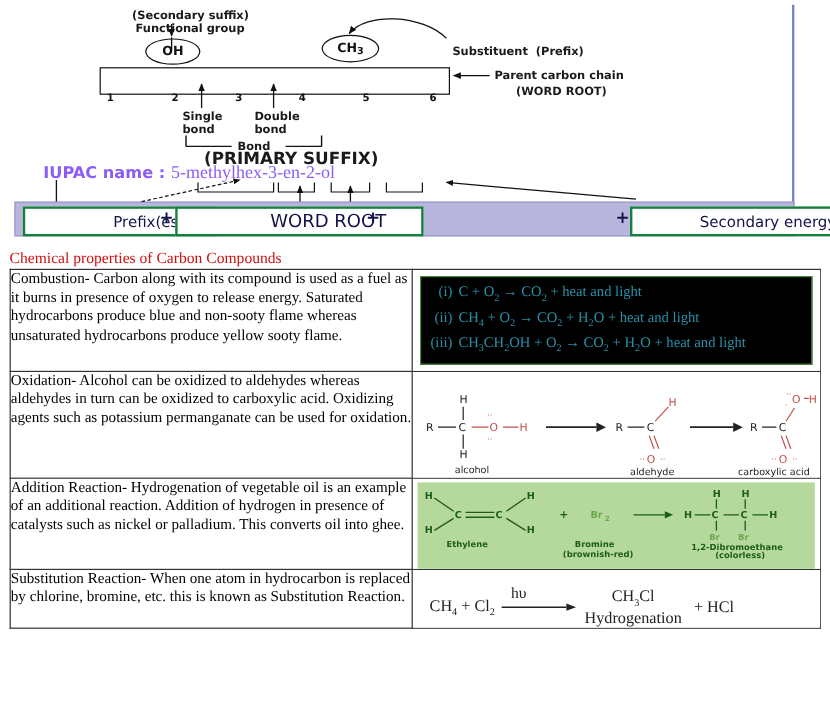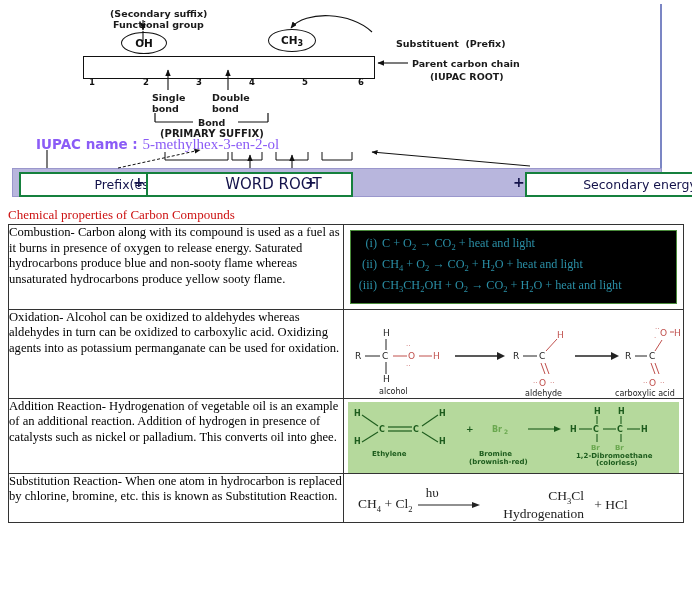--- a/index.html
+++ b/index.html
@@ -5,21 +5,21 @@
   html,body{margin:0;padding:0;background:#ffffff;}
   body{width:692px;height:592px;overflow:hidden;
        font-family:"Liberation Serif",serif;color:#000;}
 
   
   #iupac{position:absolute;left:0;top:0;width:568px;height:205px;}
   #blue-rule{position:absolute;left:660px;top:4px;width:2px;height:192px;background:#7b86c4;}
 
   .lbl{position:absolute;font-family:"DejaVu Sans",sans-serif;font-weight:bold;
        font-size:9.5px;color:#1a1a1a;line-height:11px;white-space:pre;}
-  .lbl.small{font-size:10px;}
+  .lbl.small{font-size:14px;margin-left:10px;}
 
   
   #chainbox{position:absolute;left:83px;top:56px;width:290px;height:21px;
             border:1.3px solid #111;background:#fff;}
   #chain{position:absolute;left:86px;top:58px;width:284px;height:17px;
          font-family:"DejaVu Sans",sans-serif;font-weight:bold;font-size:11.5px;
          color:#111;letter-spacing:.2px;white-space:pre;line-height:17px;}
   .sub{font-size:8px;vertical-align:-2px;}
   #numbers{position:absolute;left:86px;top:77px;width:290px;
            font-family:"DejaVu Sans",sans-serif;font-weight:bold;font-size:8.5px;color:#111;}
@@ -77,24 +77,24 @@
 </head>
 <body>
 
 <div id="iupac">
 
   <div id="blue-rule"></div>
 
   <div class="lbl" style="left:110px;top:8px;">(Secondary suffix)</div>
   <div class="lbl" style="left:113px;top:19px;">Functional group</div>
 
-  <div class="lbl" style="left:396px;top:38px;">Substituent  (Prefix)</div>
+  <div class="lbl" style="left:377px;top:38px;">Substituent  (Prefix)</div>
 
   <div class="lbl" style="left:412px;top:58px;">Parent carbon chain</div>
-  <div class="lbl" style="left:430px;top:71px;">(IUPAC ROOT)</div>
+  <div class="lbl" style="left:430px;top:71px;">(WORD ROOT)</div>
 
   <div class="lbl" style="left:152px;top:92px;">Single
 bond</div>
   <div class="lbl" style="left:212px;top:92px;">Double
 bond</div>
   <div class="lbl" style="left:198px;top:117px;">Bond</div>
   <div class="lbl small" style="left:160px;top:128px;">(PRIMARY SUFFIX)</div>
 
   <div class="ell" id="ell-oh">OH</div>
   <div class="ell" id="ell-ch3">CH<span class="sub">3</span></div>
@@ -172,21 +172,21 @@
             <span class="rn">(ii)</span>CH<sub>4</sub> + O<sub>2</sub> → CO<sub>2</sub> + H<sub>2</sub>O + heat and light
           </div>
           <div class="ceq">
             <span class="rn">(iii)</span>CH<sub>3</sub>CH<sub>2</sub>OH + O<sub>2</sub> → CO<sub>2</sub> + H<sub>2</sub>O + heat and light
           </div>
         </div>
       </td>
     </tr>
 
     <tr>
-      <td class="desc">Oxidation- Alcohol can be oxidized to aldehydes whereas aldehydes in turn can be oxidized to carboxylic acid. Oxidizing agents into as potassium permanganate can be used for oxidation.</td>
+      <td class="desc">Oxidation- Alcohol can be oxidized to aldehydes whereas aldehydes in turn can be oxidized to carboxylic acid. Oxidizing agents such as potassium permanganate can be used for oxidation.</td>
       <td class="fig">
         <svg class="oxsvg" width="334" height="84" viewBox="0 0 334 84">
           <g font-family="DejaVu Sans, sans-serif" font-size="9" fill="#222" stroke="none">
 
             <text x="8" y="45">R</text>
             <line x1="18" y1="42" x2="33" y2="42" stroke="#222" stroke-width="1"></line>
             <text x="35" y="45">C</text>
             <text x="36" y="22">H</text>
             <line x1="39" y1="25" x2="39" y2="36" stroke="#222" stroke-width="1"></line>
             <text x="36" y="68">H</text>
@@ -295,21 +295,21 @@
       <td class="fig">
         <div class="subeq">
           CH<sub>4</sub> + Cl<sub>2</sub>
           <span style="display:inline-block;position:relative;width:68px;vertical-align:middle;">
             <span style="position:absolute;left:10px;top:-14px;font-size:13px;">hυ</span>
             <svg width="68" height="12" style="display:block;">
               <line x1="2" y1="6" x2="56" y2="6" stroke="#222" stroke-width="1.2"></line>
               <path d="M56,3 L64,6 L56,9 z" fill="#222"></path>
             </svg>
           </span>
-          <span style="display:inline-block;text-align:right;vertical-align:middle;margin-left:16px;">
+          <span style="display:inline-block;text-align:center;vertical-align:middle;">
             <span style="display:block;">CH<sub>3</sub>Cl</span>
             <span style="display:block;">Hydrogenation</span>
           </span>
           <span style="vertical-align:middle;">&nbsp; + HCl</span>
         </div>
       </td>
     </tr>
   </tbody>
 </table>
 

